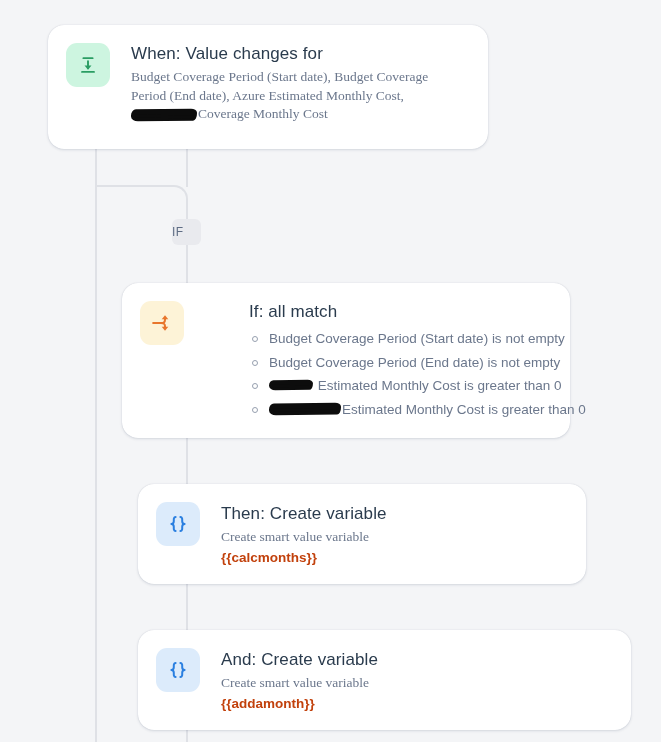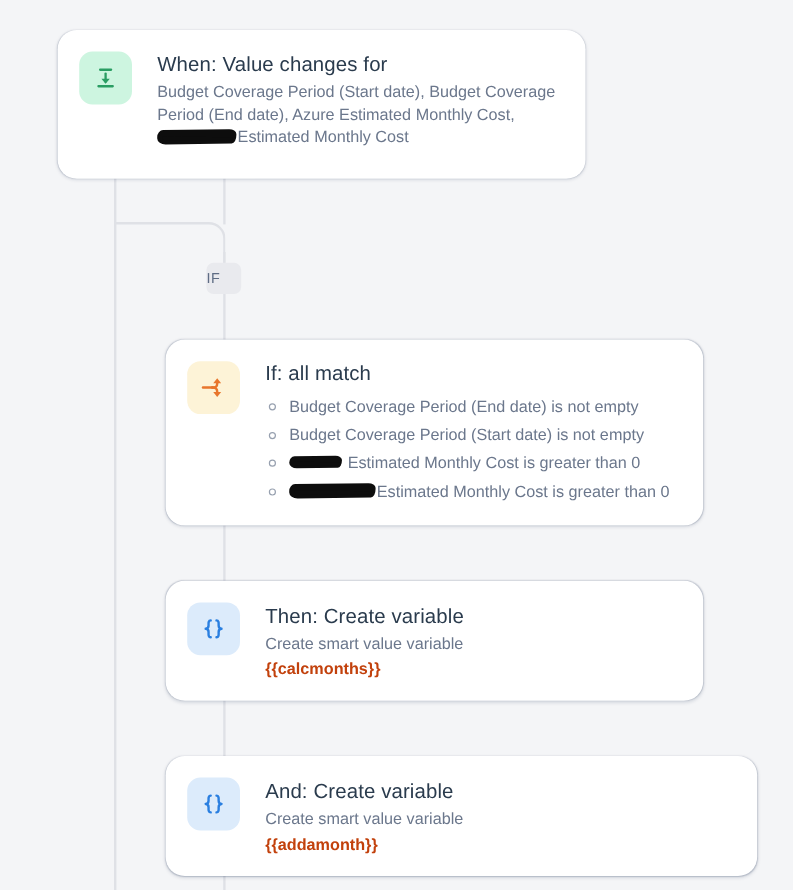--- a/index.html
+++ b/index.html
@@ -75,21 +75,21 @@
     position: absolute;
     background: #ffffff;
     border-radius: 16px;
     box-shadow: 0 1px 3px rgba(9,30,66,.13), 0 0 1px rgba(9,30,66,.18);
     display: flex;
     align-items: flex-start;
     box-sizing: border-box;
   }
 
   #card-trigger   { left: 48px;  top: 25px;  width: 440px; height: 124px; padding: 18px 16px 18px 18px; }
-  #card-condition { left: 138px; top: 283px; width: 448px; height: 155px; padding: 18px 16px 18px 18px; }
+  #card-condition { left: 122px; top: 283px; width: 448px; height: 155px; padding: 18px 16px 18px 18px; gap: 44px; }
   #card-then      { left: 138px; top: 484px; width: 448px; height: 100px; padding: 18px 16px 18px 18px; }
   #card-and       { left: 138px; top: 630px; width: 493px; height: 100px; padding: 18px 16px 18px 18px; }
 
   .card-icon {
     width: 44px;
     height: 44px;
     border-radius: 11px;
     flex: 0 0 44px;
     display: flex;
     align-items: center;
@@ -115,20 +115,21 @@
     font-weight: 400;
     letter-spacing: .1px;
     margin: 0 0 3px 0;
   }
   .card-sub {
     font-size: 13.5px;
     line-height: 18.5px;
     color: #6b778c;
     font-weight: 400;
     margin: 0;
+    font-family: Liberation Serif, serif;
   }
   .card-sub-strong {
     font-size: 13.5px;
     line-height: 19px;
     color: #c2410c;
     font-weight: bold;
     margin: 1px 0 0 0;
   }
 
   
@@ -208,41 +209,41 @@
           <line x1="12" y1="8" x2="12" y2="15.5"></line>
           <line x1="5.5" y1="19.5" x2="18.5" y2="19.5"></line>
         </g>
         <path d="M12 17.2 L8.2 12.6 L15.8 12.6 Z" fill="#2a9d63"></path>
       </svg>
     </div>
     <div class="card-body">
       <p class="card-title">When: Value changes for</p>
       <p class="card-sub">Budget Coverage Period (Start date), Budget Coverage</p>
       <p class="card-sub">Period (End date), Azure Estimated Monthly Cost,</p>
-      <p class="card-sub"><span class="redact redact-trigger"></span><span>Estimated Monthly Cost</span></p>
+      <p class="card-sub"><span class="redact redact-trigger"></span><span>Coverage Monthly Cost</span></p>
     </div>
   </div>
 
   <div class="card" id="card-condition">
     <div class="card-icon icon-orange">
       <svg width="24" height="24" viewBox="0 0 24 24" aria-hidden="true">
         <g stroke="#e8762c" stroke-width="2.1" fill="none" stroke-linecap="round" stroke-linejoin="round">
           <line x1="3.2" y1="12" x2="11" y2="12"></line>
           <path d="M11 12 C 14.2 12, 15 11, 15 8.4 L15 7.3"></path>
           <path d="M11 12 C 14.2 12, 15 13, 15 15.6 L15 16.7"></path>
         </g>
         <path d="M15 4.2 L18.3 8.3 L11.7 8.3 Z" fill="#e8762c"></path>
         <path d="M15 19.8 L11.7 15.7 L18.3 15.7 Z" fill="#e8762c"></path>
       </svg>
     </div>
     <div class="card-body">
       <p class="card-title">If: all match</p>
       <ul class="cond-list">
+        <li><span>Budget Coverage Period (Start date) is not empty</span></li>
         <li><span>Budget Coverage Period (End date) is not empty</span></li>
-        <li><span>Budget Coverage Period (Start date) is not empty</span></li>
         <li><span class="redact redact-cond-a"></span> <span>Estimated Monthly Cost is greater than 0</span></li>
         <li><span class="redact redact-cond-b"></span><span>Estimated Monthly Cost is greater than 0</span></li>
       </ul>
     </div>
   </div>
 
   <div class="card" id="card-then">
     <div class="card-icon icon-blue">
       <svg width="24" height="24" viewBox="0 0 24 24" aria-hidden="true">
         <g stroke="#2a7fe0" stroke-width="2" fill="none" stroke-linecap="round" stroke-linejoin="round">

